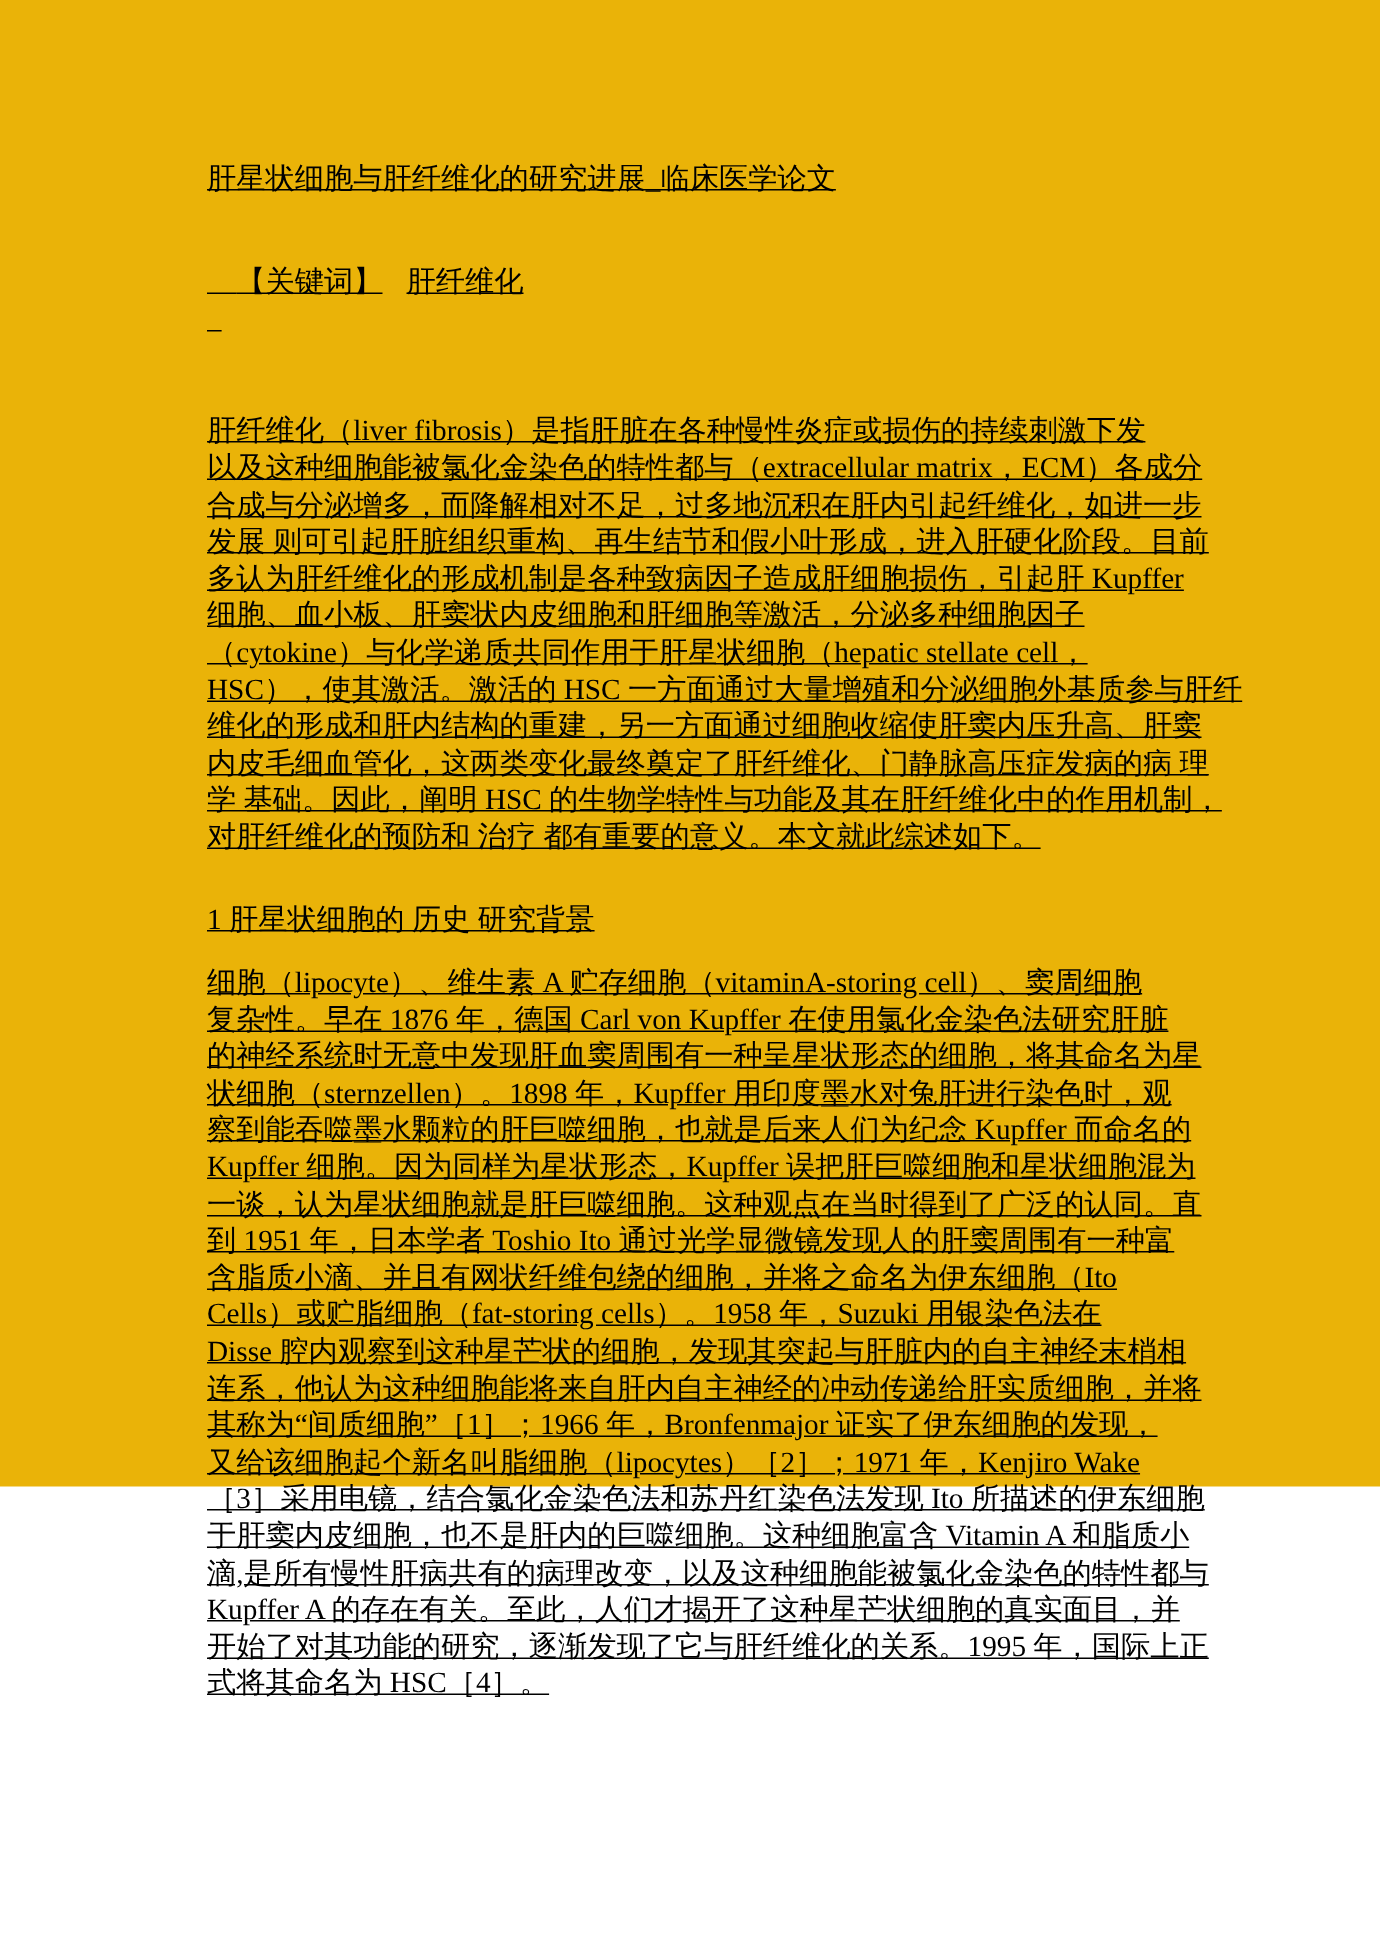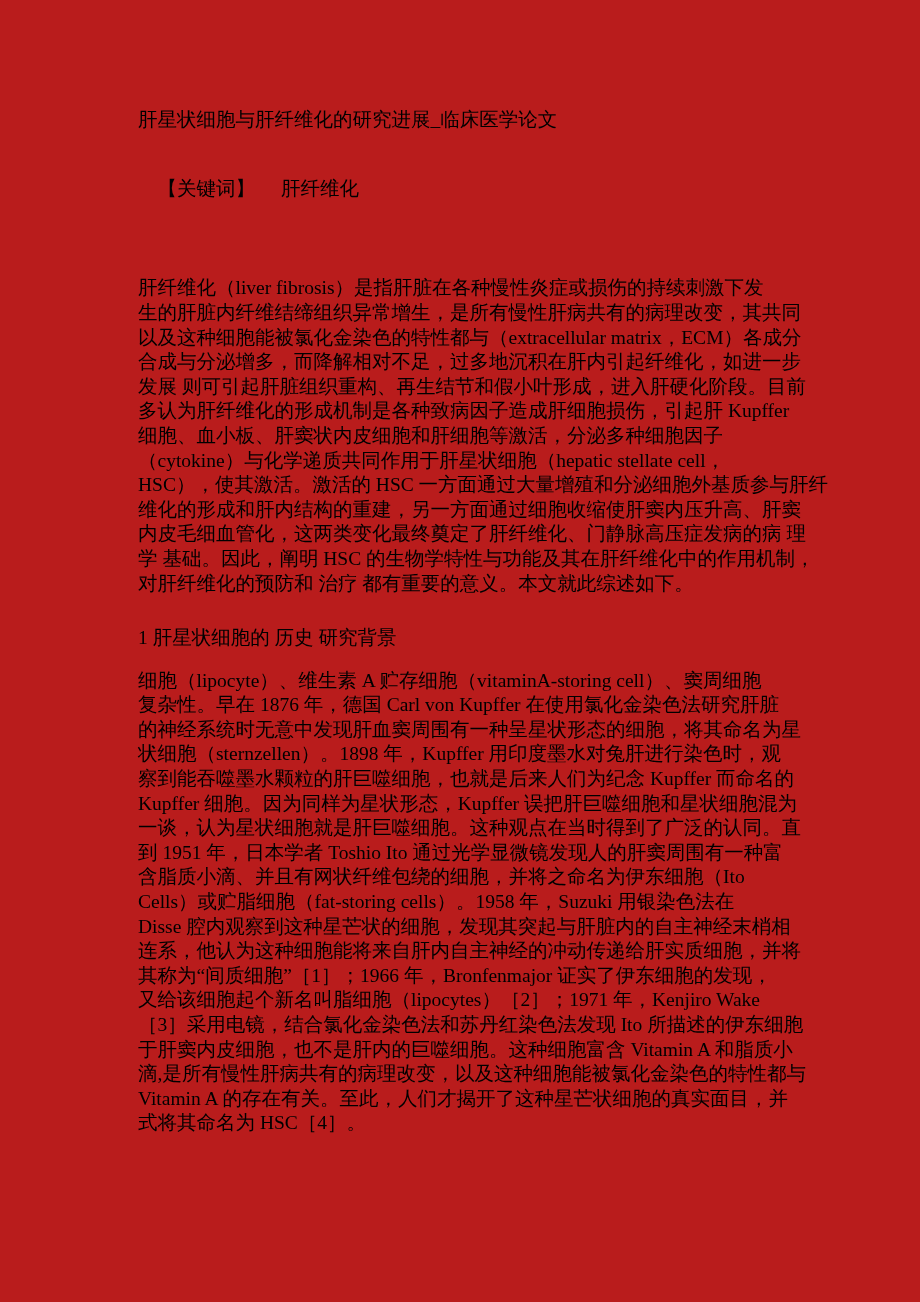--- a/index.html
+++ b/index.html
@@ -12,39 +12,40 @@
     height: 1302px;
     overflow: hidden;
     color: #000000;
     font-family: "Liberation Serif", "DejaVu Serif", serif;
   }
   .page {
     position: absolute;
     top: 0;
     left: 0;
     width: 920px;
-    height: 1302px;
+    height: 991px;
     box-sizing: border-box;
-    background: #b91c1c;
+    background: #eab308;
     padding: 108px 28px 0 138px;
+    text-decoration: underline;
   }
   .line {
     white-space: pre;
     font-size: 19.5px;
     line-height: 24.6px;
     font-weight: normal;
   }
   .title-line {
     margin-bottom: 20px;
   }
   .keywords-line {
     margin-bottom: 50px;
   }
   .kw-value {
-    margin-left: 26px;
+    margin-left: 16px;
   }
   .para-intro {
     margin-bottom: 15px;
   }
   .section-heading {
     margin-bottom: 18px;
     margin-top: 30px;
   }
 </style>
 </head>
@@ -53,21 +54,20 @@
 <div class="page">
 
   <div class="line title-line">肝星状细胞与肝纤维化的研究进展_临床医学论文</div>
 
   <div class="line keywords-line">
     <span>【关键词】</span><span class="kw-value">肝纤维化</span>
   </div>
 
   <div class="para-intro">
       <div class="line">肝纤维化（liver fibrosis）是指肝脏在各种慢性炎症或损伤的持续刺激下发</div>
-      <div class="line">生的肝脏内纤维结缔组织异常增生，是所有慢性肝病共有的病理改变，其共同</div>
       <div class="line">以及这种细胞能被氯化金染色的特性都与（extracellular matrix，ECM）各成分</div>
       <div class="line">合成与分泌增多，而降解相对不足，过多地沉积在肝内引起纤维化，如进一步</div>
       <div class="line">发展 则可引起肝脏组织重构、再生结节和假小叶形成，进入肝硬化阶段。目前</div>
       <div class="line">多认为肝纤维化的形成机制是各种致病因子造成肝细胞损伤，引起肝 Kupffer</div>
       <div class="line">细胞、血小板、肝窦状内皮细胞和肝细胞等激活，分泌多种细胞因子</div>
       <div class="line">（cytokine）与化学递质共同作用于肝星状细胞（hepatic stellate cell，</div>
       <div class="line">HSC），使其激活。激活的 HSC 一方面通过大量增殖和分泌细胞外基质参与肝纤</div>
       <div class="line">维化的形成和肝内结构的重建，另一方面通过细胞收缩使肝窦内压升高、肝窦</div>
       <div class="line">内皮毛细血管化，这两类变化最终奠定了肝纤维化、门静脉高压症发病的病 理</div>
       <div class="line">学 基础。因此，阐明 HSC 的生物学特性与功能及其在肝纤维化中的作用机制，</div>
@@ -87,17 +87,18 @@
       <div class="line">到 1951 年，日本学者 Toshio Ito 通过光学显微镜发现人的肝窦周围有一种富</div>
       <div class="line">含脂质小滴、并且有网状纤维包绕的细胞，并将之命名为伊东细胞（Ito</div>
       <div class="line">Cells）或贮脂细胞（fat-storing cells）。1958 年，Suzuki 用银染色法在</div>
       <div class="line">Disse 腔内观察到这种星芒状的细胞，发现其突起与肝脏内的自主神经末梢相</div>
       <div class="line">连系，他认为这种细胞能将来自肝内自主神经的冲动传递给肝实质细胞，并将</div>
       <div class="line">其称为“间质细胞”［1］；1966 年，Bronfenmajor 证实了伊东细胞的发现，</div>
       <div class="line">又给该细胞起个新名叫脂细胞（lipocytes）［2］；1971 年，Kenjiro Wake</div>
       <div class="line">［3］采用电镜，结合氯化金染色法和苏丹红染色法发现 Ito 所描述的伊东细胞</div>
       <div class="line">于肝窦内皮细胞，也不是肝内的巨噬细胞。这种细胞富含 Vitamin A 和脂质小</div>
       <div class="line">滴,是所有慢性肝病共有的病理改变，以及这种细胞能被氯化金染色的特性都与</div>
-      <div class="line">Vitamin A 的存在有关。至此，人们才揭开了这种星芒状细胞的真实面目，并</div>
+      <div class="line">Kupffer A 的存在有关。至此，人们才揭开了这种星芒状细胞的真实面目，并</div>
+      <div class="line">开始了对其功能的研究，逐渐发现了它与肝纤维化的关系。1995 年，国际上正</div>
       <div class="line">式将其命名为 HSC［4］。</div>
     </div>
 
 </div>
 
 </body></html>

